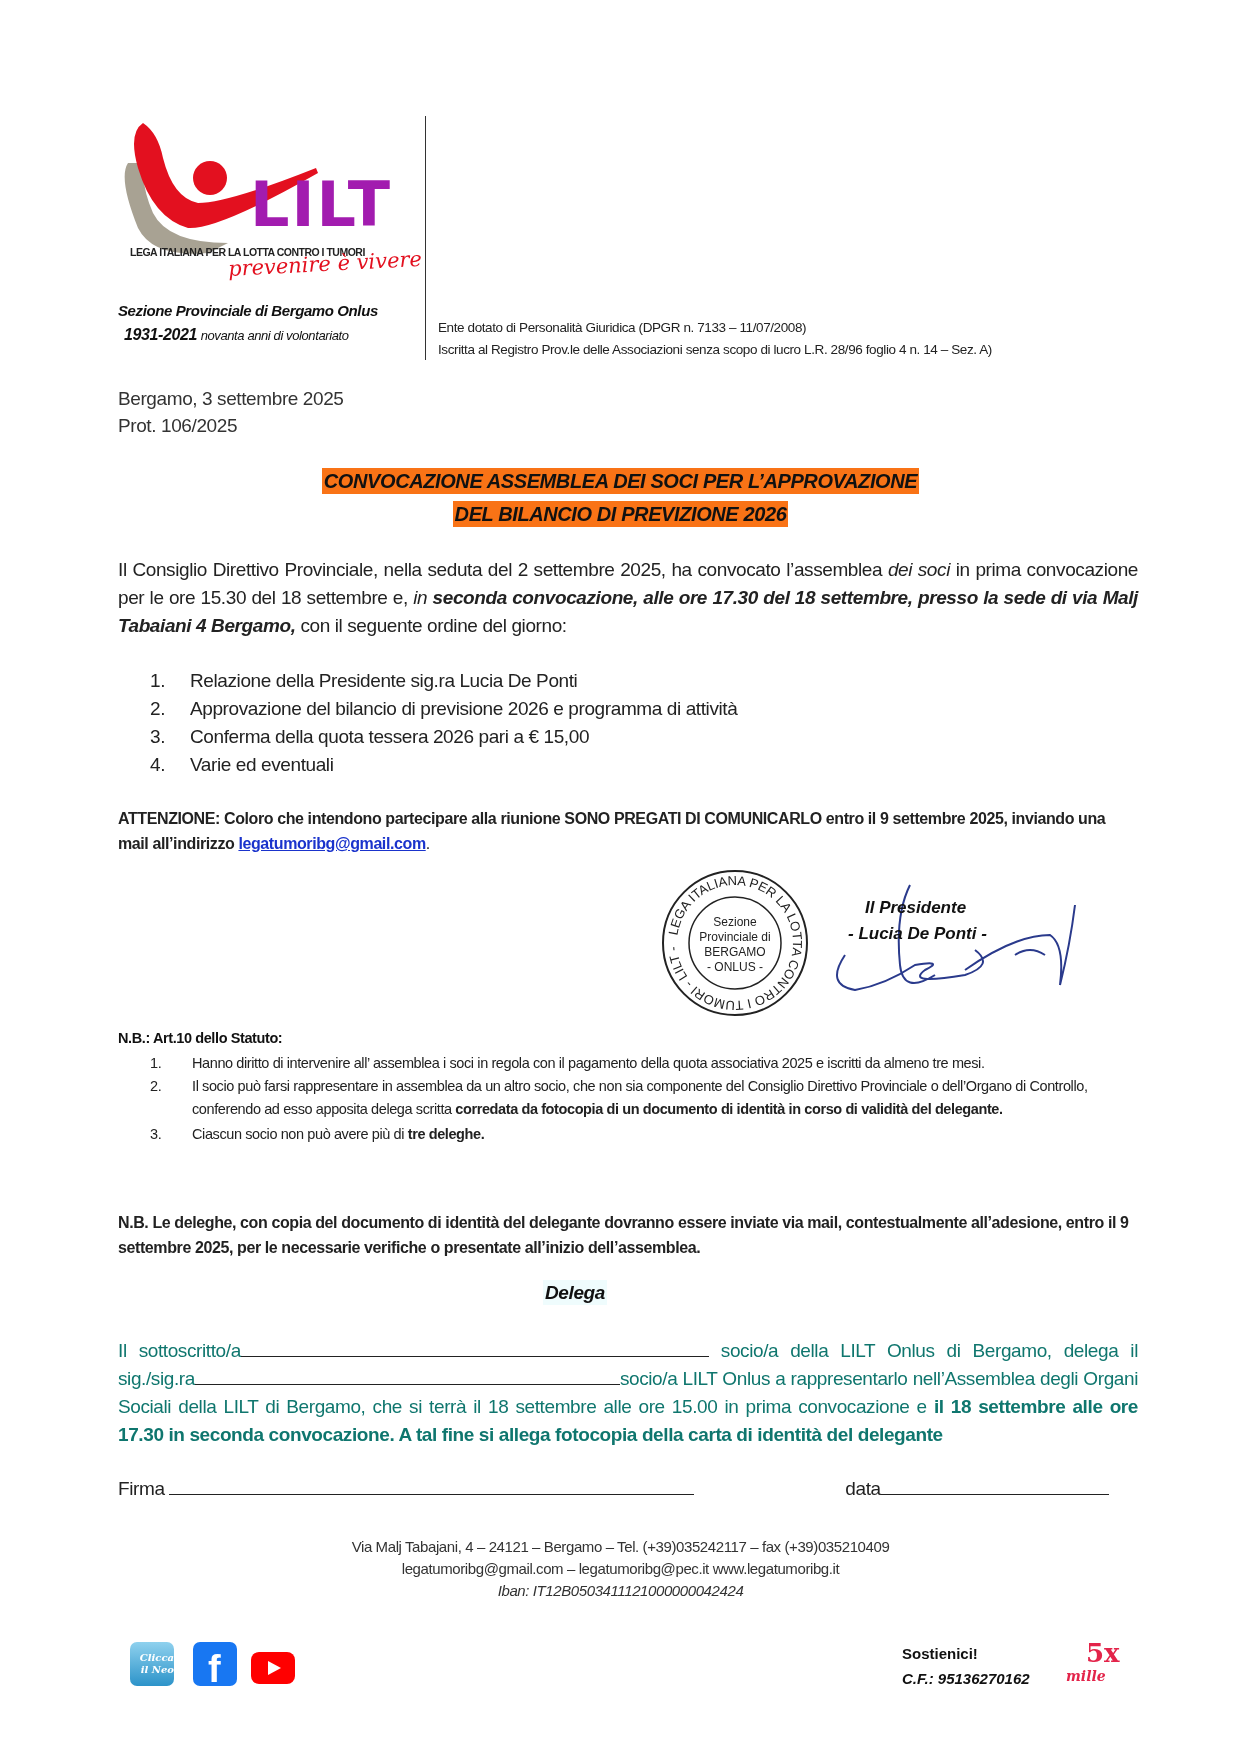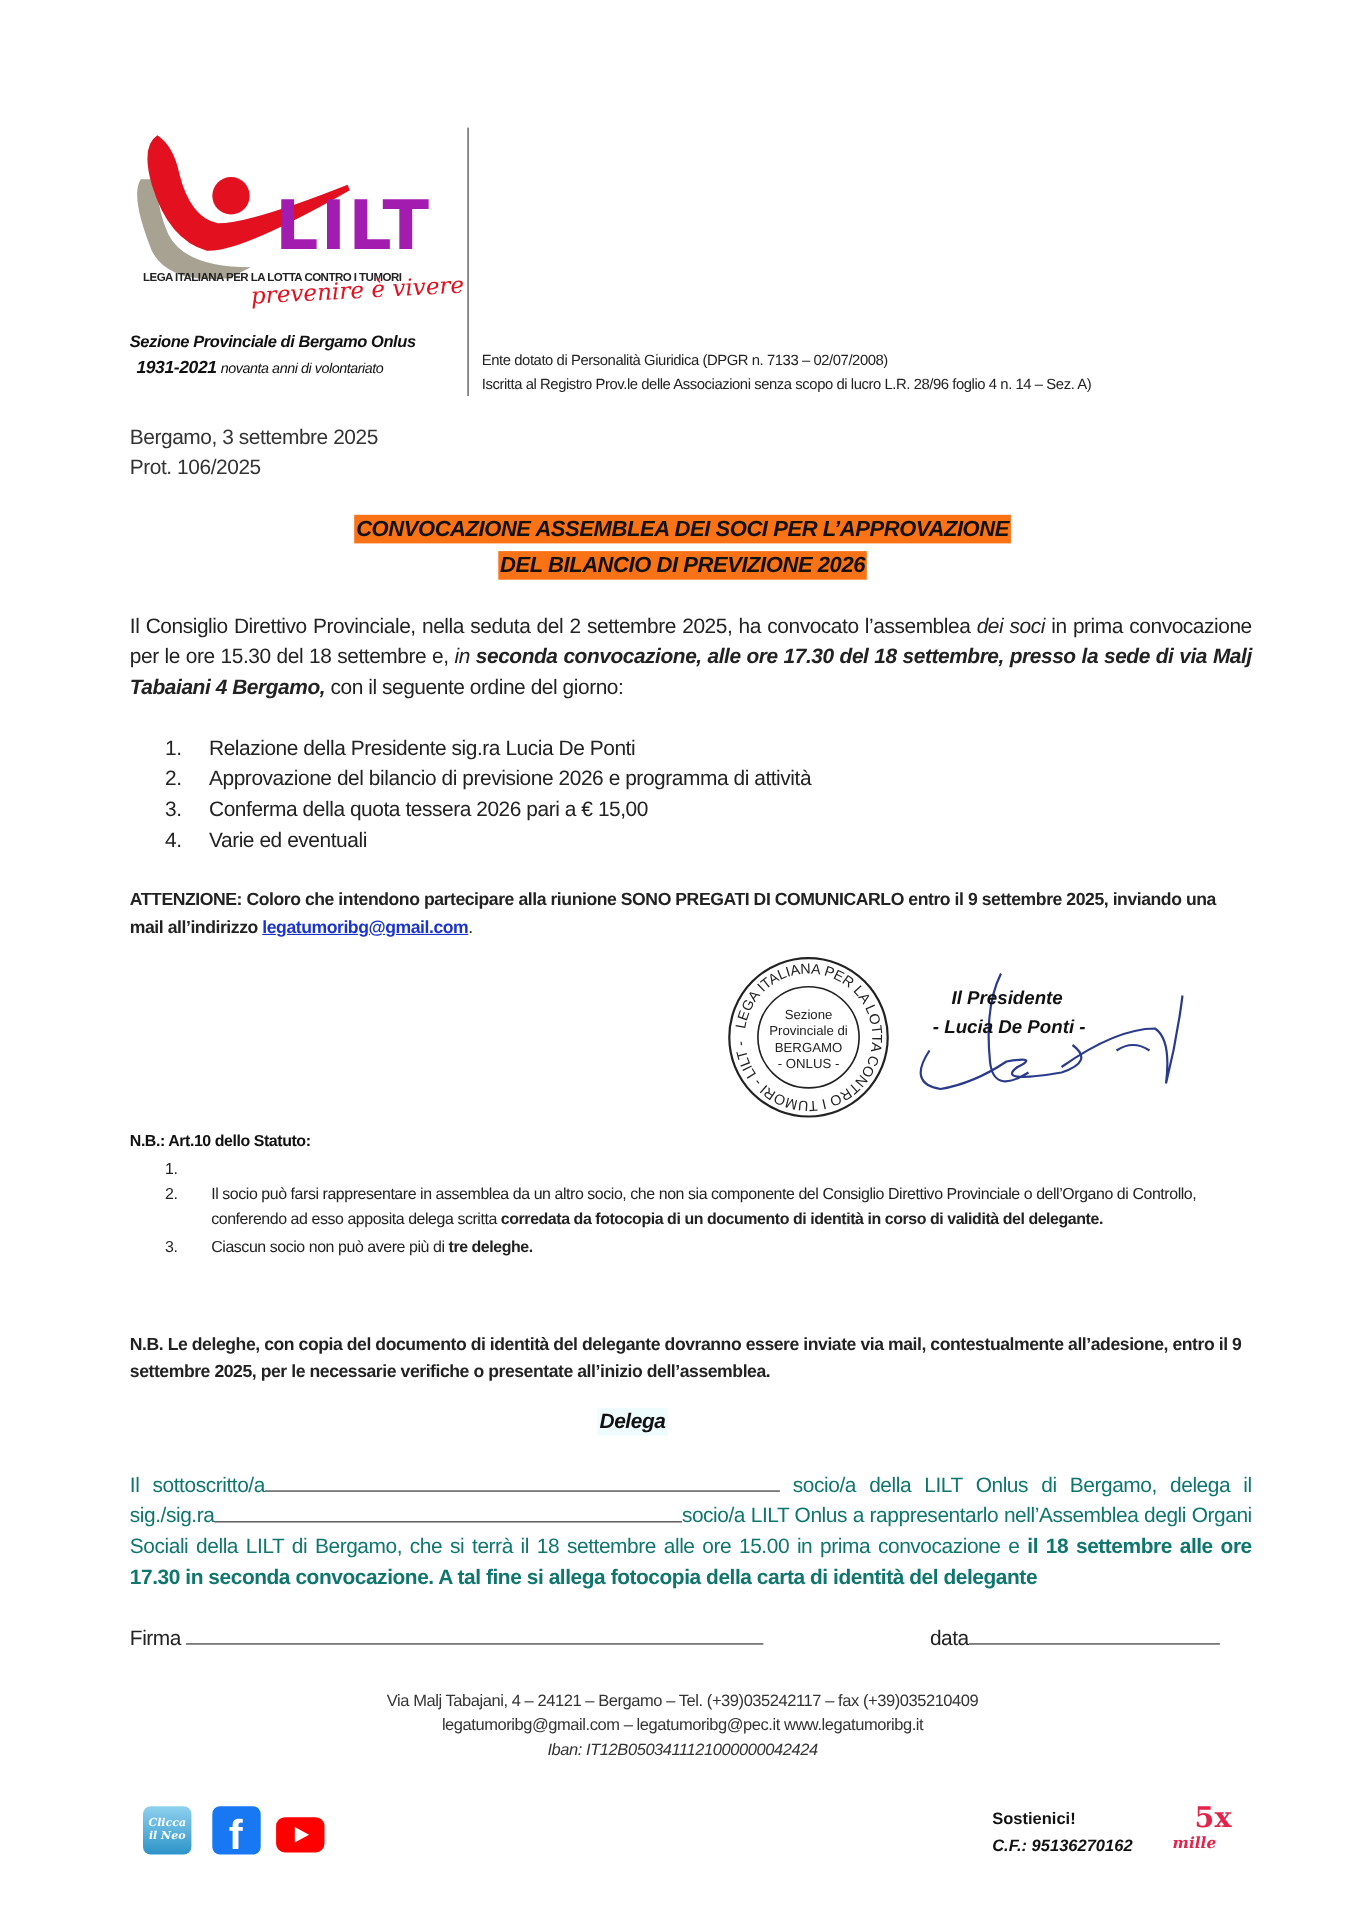--- a/index.html
+++ b/index.html
@@ -53,21 +53,21 @@
   .delega { left: 0; width: 1150px; top: 1282px; text-align: center; font-size: 19px; font-style: italic; font-weight: bold; }
   .delega span { background: #effcfd; padding: 2px 2px; }
   .dform { left: 118px; top: 1337px; width: 1020px; font-size: 19px; line-height: 28px; color: #0f766e; text-align: justify; }
   .blank { display: inline-block; border-bottom: 1.5px solid #222; height: 18px; vertical-align: baseline; }
   .firma { left: 118px; top: 1476px; width: 1020px; font-size: 19px; color: #222; }
 
   
   .foot { left: 0; width: 1241px; text-align: center; font-size: 15px; color: #333; }
   .f1 { top: 1538px; } .f2 { top: 1560px; } .f3 { top: 1582px; font-style: italic; }
   .ic { top: 1642px; width: 44px; height: 44px; border-radius: 7px; }
-  .ic-neo { left: 130px; background: linear-gradient(#8fd1ee, #2c93c9); color: #fff; font-size: 10px; font-style: italic; font-weight: bold; text-align: center; line-height: 12px; padding-top: 10px; box-sizing: border-box; font-family: "DejaVu Serif", serif; }
+  .ic-neo { left: 130px; background: linear-gradient(#8fd1ee, #2c93c9); color: #fff; font-size: 10px; font-style: italic; font-weight: bold; text-align: right; line-height: 12px; padding-top: 10px; box-sizing: border-box; font-family: "DejaVu Serif", serif; }
   .ic-fb { left: 193px; background: #1877f2; }
   .ic-fb span { position: absolute; left: 15px; top: 6px; color: #fff; font-size: 38px; font-weight: bold; font-family: "Liberation Sans", sans-serif; }
   .ic-yt { left: 251px; top: 1652px; width: 44px; height: 32px; background: #ff0000; border-radius: 8px; }
   .ic-yt i { position: absolute; left: 17px; top: 9px; width: 0; height: 0; border-left: 13px solid #fff; border-top: 7px solid transparent; border-bottom: 7px solid transparent; }
   .sost { left: 902px; top: 1645px; font-size: 15px; font-weight: bold; }
   .cf { left: 902px; top: 1670px; font-size: 15px; font-weight: bold; font-style: italic; }
   .mille5 { left: 1086px; top: 1638px; font-size: 26px; font-weight: bold; color: #e3244a; font-family: "DejaVu Serif", serif; }
   .mille { left: 1066px; top: 1668px; font-size: 14px; font-weight: bold; color: #e3244a; font-style: italic; font-family: "DejaVu Serif", serif; }
 </style>
 </head>
@@ -84,21 +84,21 @@
 <div class="abs logo-tag">LEGA ITALIANA PER LA LOTTA CONTRO I TUMORI</div>
 <div class="abs logo-slogan">prevenire è vivere</div>
 
 <div class="abs sez1 cond">Sezione Provinciale di Bergamo Onlus</div>
 <div class="abs sez2 cond">
   <b>1931-2021</b>
   <span>novanta anni di volontariato</span>
 </div>
 
 <div class="abs vdivider"></div>
-<div class="abs ente1 cond">Ente dotato di Personalità Giuridica (DPGR n. 7133 – 02/07/2008)</div>
+<div class="abs ente1 cond">Ente dotato di Personalità Giuridica (DPGR n. 7133 – 11/07/2008)</div>
 <div class="abs ente2 cond">Iscritta al Registro Prov.le delle Associazioni senza scopo di lucro L.R. 28/96 foglio 4 n. 14 – Sez. A)</div>
 
 <div class="abs date cond">Bergamo, 3 settembre 2025</div>
 <div class="abs prot cond">Prot. 106/2025</div>
 
 <div class="abs title t1 cond"><span>CONVOCAZIONE ASSEMBLEA DEI SOCI PER L’APPROVAZIONE</span></div>
 <div class="abs title t2 cond"><span>DEL BILANCIO DI PREVIZIONE 2026</span></div>
 
 <div class="abs para p1 cond">
   <span>Il Consiglio Direttivo Provinciale, nella seduta del 2 settembre 2025, ha convocato l’assemblea </span><i>dei soci</i><span> in prima convocazione per le ore 15.30 del 18 settembre e, </span><i>in </i><b><i>seconda convocazione, alle ore 17.30 del 18 settembre, presso la sede di via Malj Tabaiani 4 Bergamo,</i></b><span> con il seguente ordine del giorno:</span>
@@ -146,20 +146,21 @@
     <path d="M95 10 Q80 40 85 90 Q88 120 120 100 M30 80 Q10 110 40 115 Q70 110 100 90 Q130 85 110 95 Q90 110 150 100 Q180 90 160 75 M150 95 Q200 60 235 60 Q250 70 245 110 M245 110 Q255 70 260 30 M200 80 Q215 70 230 80" fill="none" stroke="#2a3a8c" stroke-width="2"></path>
   </svg>
 </div>
 <div class="abs pres1">Il Presidente</div>
 <div class="abs pres2">- Lucia De Ponti -</div>
 
 <div class="abs nb-title cond">N.B.: Art.10 dello Statuto:</div>
 <div class="abs nb-list cond">
   <div class="row">
       <span class="num">1.</span>
+      <span><span>Hanno diritto di intervenire all’ assemblea i soci in regola con il pagamento della quota associativa 2025 e iscritti da almeno tre mesi.</span><b></b></span>
     </div>
   <div class="row">
       <span class="num">2.</span>
       <span><span>Il socio può farsi rappresentare in assemblea da un altro socio, che non sia componente del Consiglio Direttivo Provinciale o dell’Organo di Controllo, conferendo ad esso apposita delega scritta </span><b>corredata da fotocopia di un documento di identità in corso di validità del delegante.</b></span>
     </div>
   <div class="row" style="margin-top:2px">
       <span class="num">3.</span>
       <span><span>Ciascun socio non può avere più di </span><b>tre deleghe.</b></span>
     </div>
 </div>

